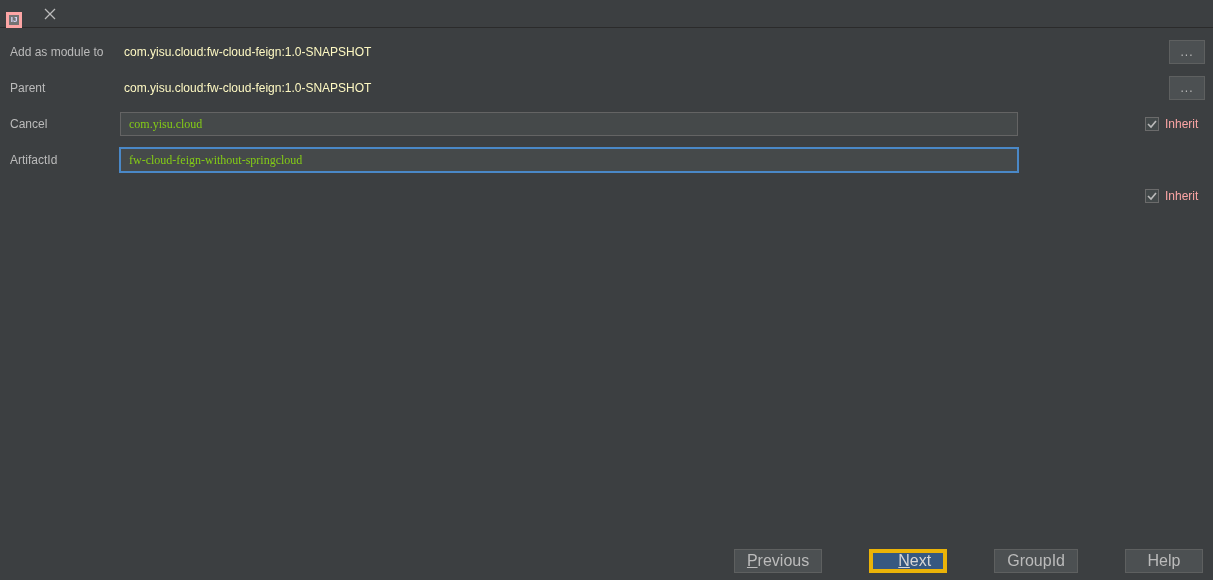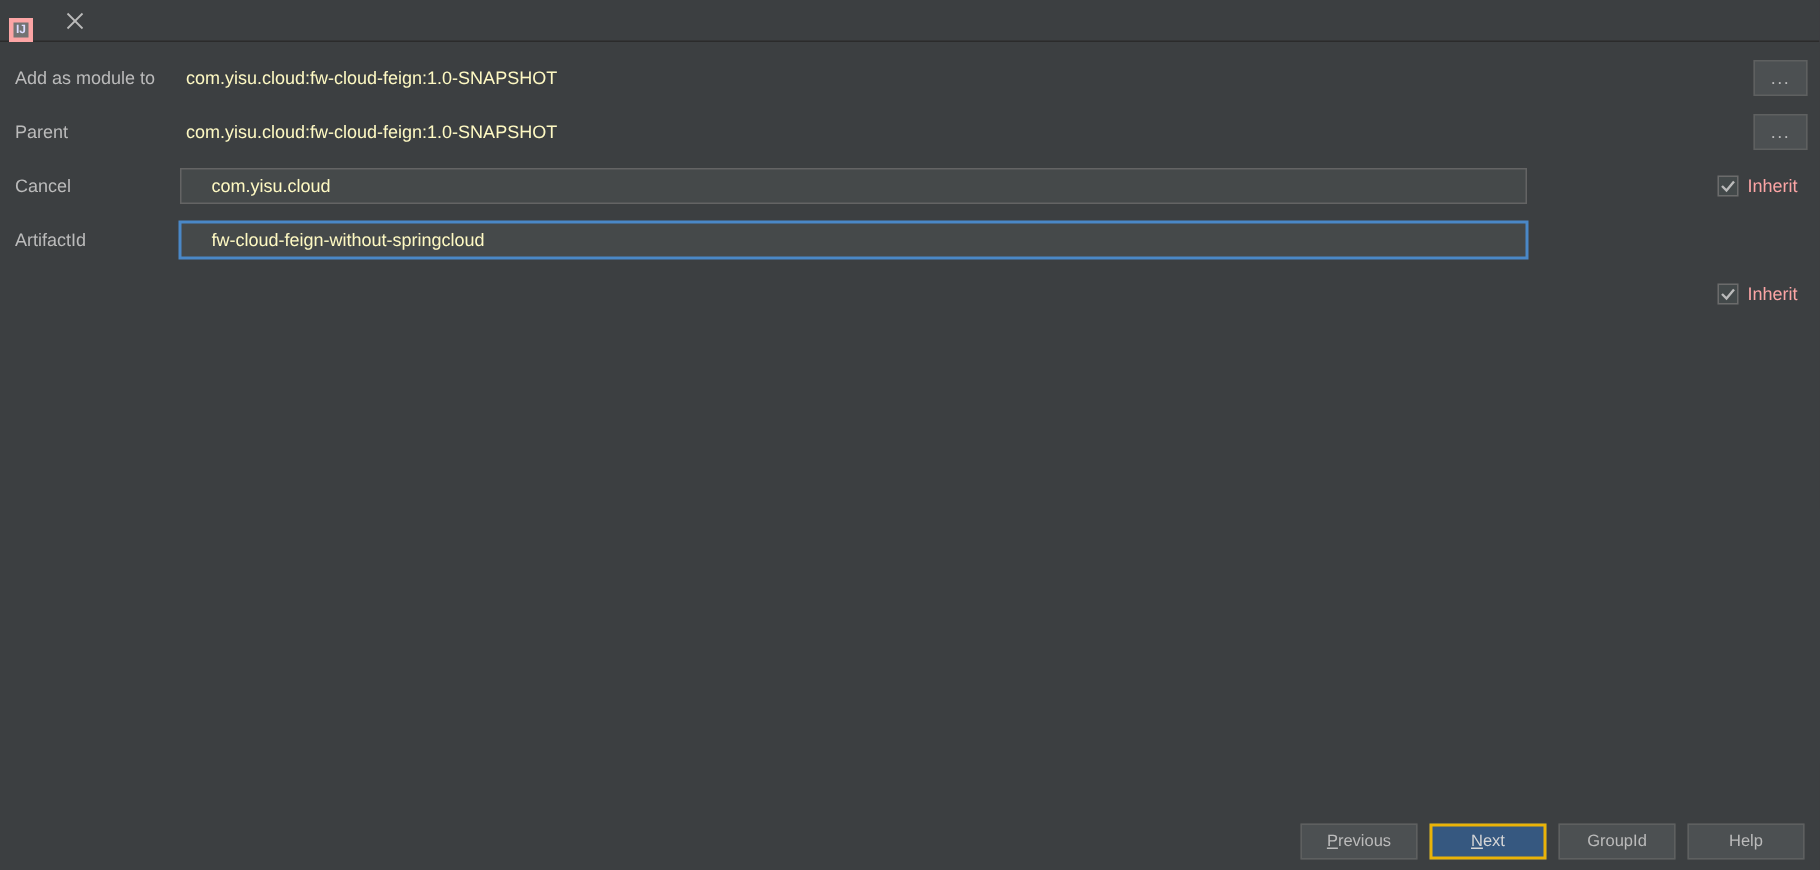--- a/index.html
+++ b/index.html
@@ -70,24 +70,24 @@
     .value-text {
       color: #fef9c3;
       flex: 0 0 auto;
       padding-left: 4px;
     }
     .text-input {
       flex: 1;
       height: 24px;
       background: #45494a;
       border: 1px solid #646464;
-      color: #fef9c3;
-      padding: 0 20px;
+      color: #84cc16;
+      padding: 0 8px;
       font-size: 12px;
-      font-family: Liberation Sans, sans-serif;
+      font-family: Liberation Serif, serif;
       outline: none;
     }
     .text-input.focused {
       border: 1px solid #4a88c7;
       box-shadow: 0 0 0 1px #4a88c7;
     }
     .input-spacer-right {
       flex: 1;
     }
     .browse-btn {
@@ -143,26 +143,28 @@
       height: 24px;
       min-width: 78px;
       background: #4c5052;
       border: 1px solid #5e6060;
       color: #bbbbbb;
       display: flex;
       align-items: center;
       justify-content: center;
       cursor: pointer;
       padding: 0 12px;
-      font-size: 11px;
+      font-size: 16px;
+      margin-left: 39px;
     }
     .btn.primary {
       background: #365880;
-      border: 2px solid #eab308;
+      border: 4px solid #eab308;
       color: #d6d6d6;
+      justify-content: flex-end;
     }
     .btn .underline {
       text-decoration: underline;
     }
     .row-section-left {
       display: flex;
       width: 1010px;
       align-items: center;
     }
     .row-section-right {

